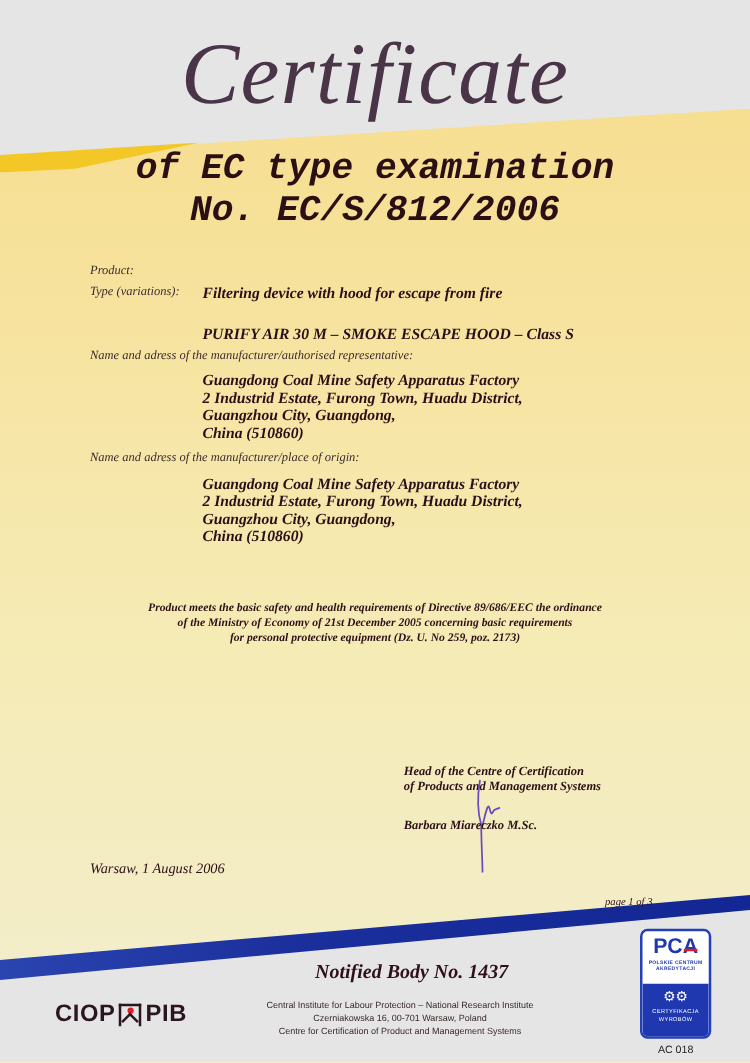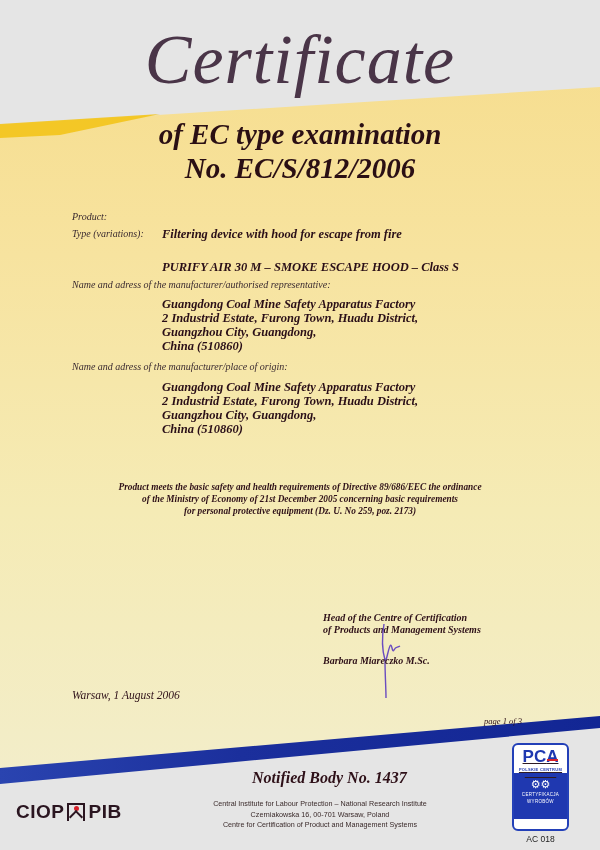--- a/index.html
+++ b/index.html
@@ -26,21 +26,21 @@
       clip-path: polygon(0 768px, 600px 716px, 600px 728px, 0 784px);
     }
 
     .title {
       position: absolute; left: 0; top: 20px; width: 600px; text-align: center;
       font-family: "Liberation Serif", serif; font-style: italic; font-size: 70px;
       color: #4a3548; letter-spacing: 1px;
     }
     .subtitle {
       position: absolute; left: 0; width: 600px; text-align: center;
-      font-family: Liberation Serif, serif; font-style: italic; font-weight: bold;
+      font-family: Liberation Mono, monospace; font-style: italic; font-weight: bold;
       font-size: 29px; color: #2a0f14;
     }
     .subtitle.l1 { top: 118px; }
     .subtitle.l2 { top: 152px; }
 
     .label {
       position: absolute; font-style: italic; font-size: 10px; color: #3a2a30;
     }
     .value {
       position: absolute; left: 162px; font-style: italic; font-weight: bold;
@@ -70,36 +70,36 @@
 
     .notified {
       position: absolute; left: 252px; top: 769px; font-style: italic; font-weight: bold;
       font-size: 16px; color: #2e1018;
     }
     .institute {
       position: absolute; left: 190px; top: 799px; width: 260px; text-align: center;
       font-family: "Liberation Sans", sans-serif; font-size: 7.2px; line-height: 10.5px; color: #3a2a2a;
     }
     .ciop-logo {
-      position: absolute; left: 16px; top: 800px; height: 24px;
+      position: absolute; left: 44px; top: 800px; height: 24px;
       font-family: "Liberation Sans", sans-serif; font-weight: bold; font-size: 19px; color: #2a1520;
       display: flex; align-items: center; gap: 3px; letter-spacing: 0.5px;
     }
     .ciop-mark {
       display: inline-block; width: 18px; height: 18px; position: relative;
       border: 2px solid #2a1520; border-bottom: none;
     }
     .ciop-mark .dot { position: absolute; left: 5px; top: 1px; width: 5px; height: 5px; border-radius: 50%; background: #d8202a; }
     .ciop-mark .fig { position: absolute; left: 2px; top: 7px; width: 10px; height: 10px; border-top: 2px solid #2a1520; border-left: 2px solid #2a1520; transform: rotate(45deg); transform-origin: center; }
 
     .pca-badge {
       position: absolute; left: 512px; top: 743px; width: 57px; height: 88px;
       border: 2px solid #2340b8; border-radius: 6px; background: #fff; overflow: hidden;
     }
-    .pca-top { height: 28px; text-align: center; text-decoration: underline; }
+    .pca-top { height: 42px; text-align: center; }
     .pca-word { font-family: "Liberation Sans", sans-serif; font-weight: bold; font-size: 17px; color: #1f38b0; line-height: 20px; padding-top: 2px; }
     .pca-word .a { position: relative; }
     .pca-word .a::after { content: ""; position: absolute; left: 1px; right: 0; bottom: 5px; height: 2px; background: #d8202a; }
     .pca-sub { font-family: "Liberation Sans", sans-serif; font-weight: bold; font-size: 4px; color: #1f38b0; line-height: 5px; letter-spacing: 0.3px; }
     .pca-bottom { height: 46px; background: #1f38b0; color: #fff; text-align: center; padding-top: 4px; }
     .pca-gears { font-size: 11px; line-height: 14px; color: #fff; }
     .pca-cert { font-family: "Liberation Sans", sans-serif; font-size: 4.5px; line-height: 7px; letter-spacing: 0.3px; }
     .pca-code {
       position: absolute; left: 512px; top: 834px; width: 57px; text-align: center;
       font-family: "Liberation Sans", sans-serif; font-size: 8.5px; color: #222;

